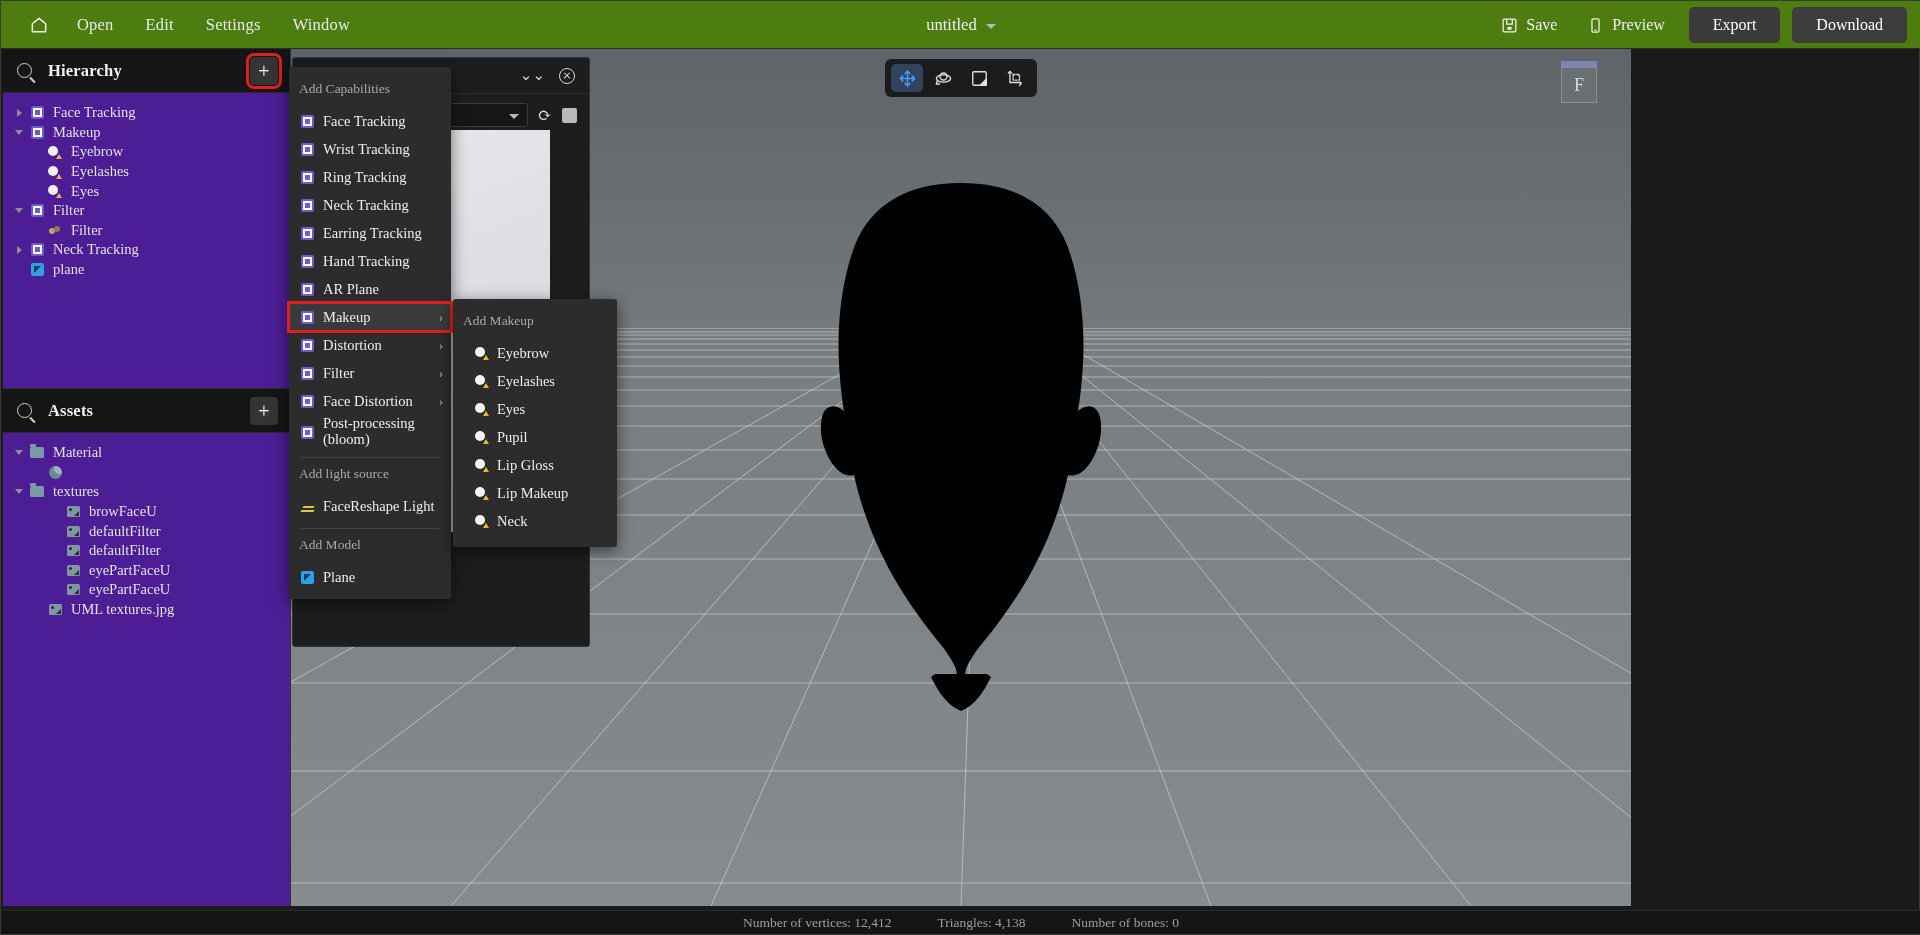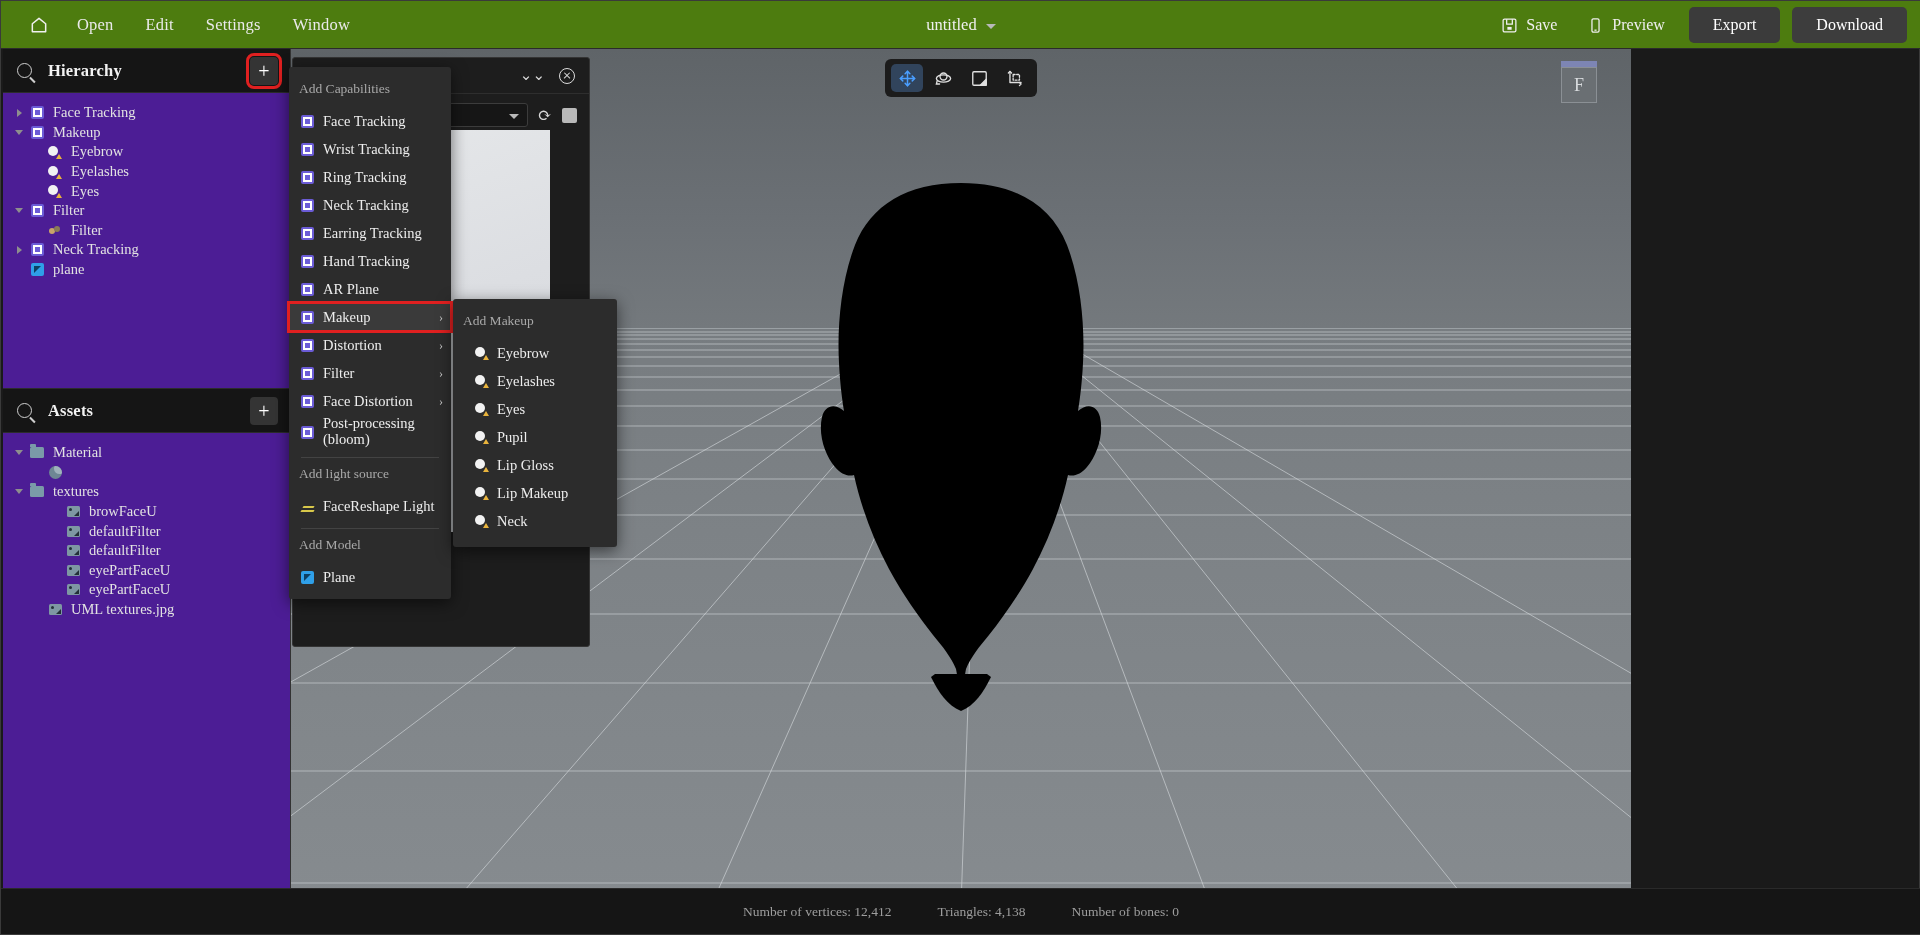--- a/index.html
+++ b/index.html
@@ -215,21 +215,21 @@
   #view-cube::before { content:""; position:absolute; left:-1px; top:-7px; width:36px; height:6px; background:#7d85b4; }
 
   
   #right-col {
     position: absolute; left: 1630px; top: 48px; width: 288px; height: 857px;
     background: #1a1a1a;
   }
 
   
   #statusbar {
-    position: absolute; left: 0; bottom: 0; width: 1920px; height: 46px;
+    position: absolute; left: 0; bottom: 0; width: 1920px; height: 24px;
     background: #151515; border-top: 1px solid #2a2a2a;
     display: flex; align-items: center; justify-content: center; gap: 46px;
     font-size: 13.5px; color: #9e9e9e; z-index: 50;
   }
 </style>
 </head>
 <body>
 
 <div id="app">
 

